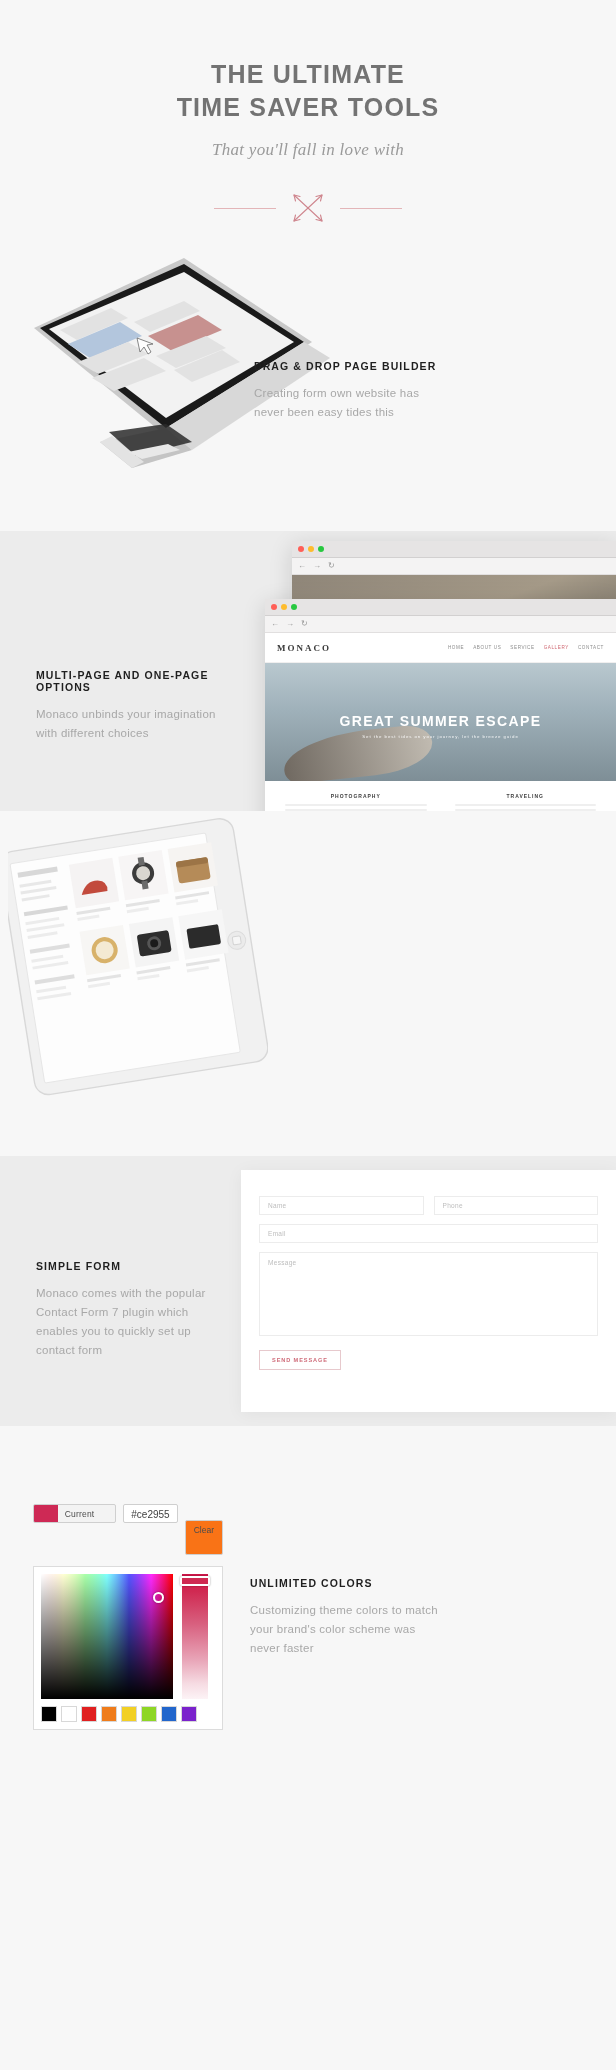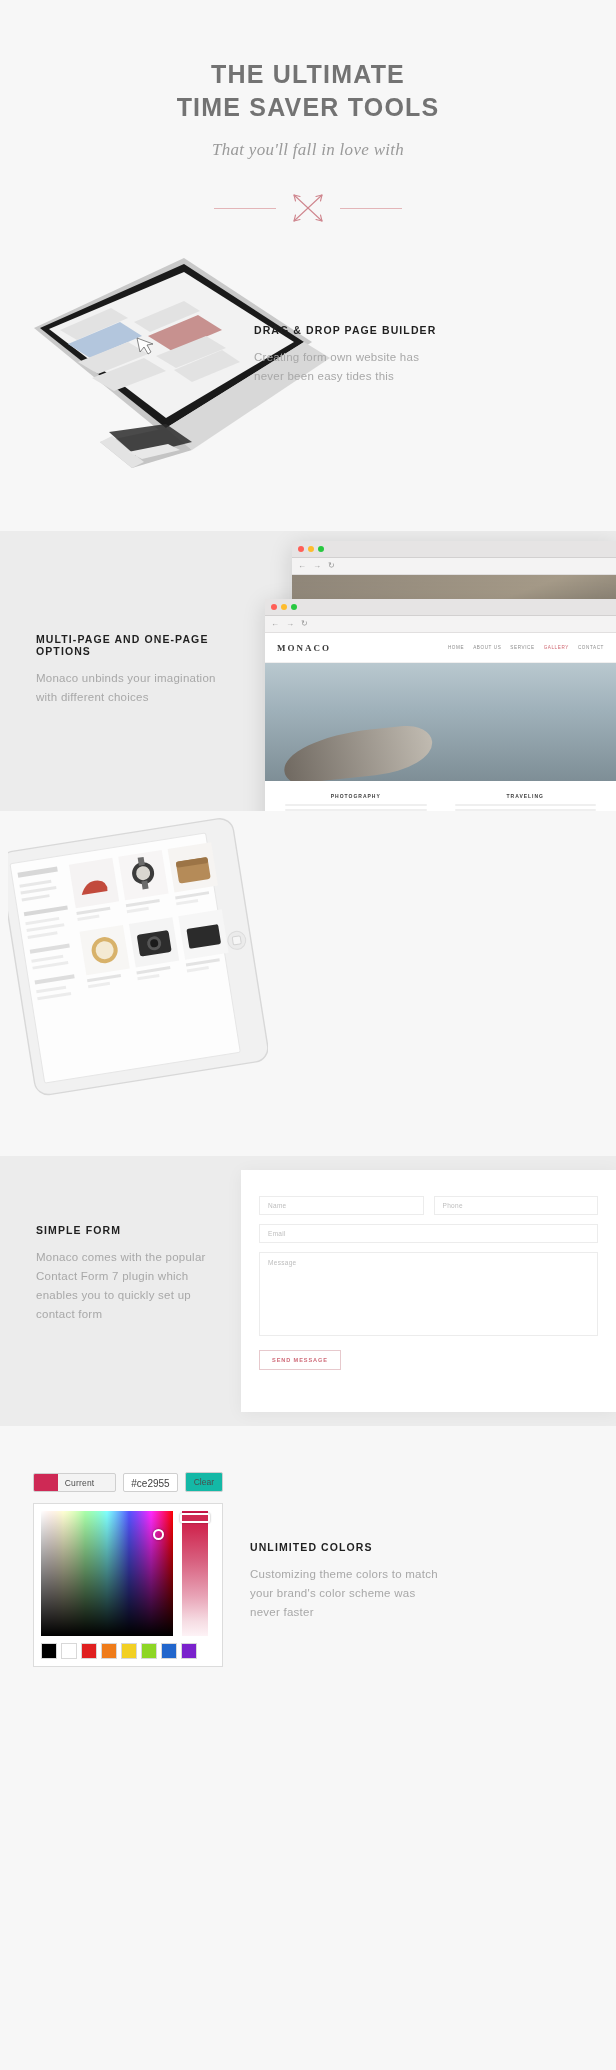--- a/index.html
+++ b/index.html
@@ -25,21 +25,21 @@
   .divider { margin-top: 28px; display: flex; align-items: center; justify-content: center; gap: 10px; }
   .divider .ln { width: 62px; height: 1px; background: #e3b5b8; }
   .divider .orn { width: 44px; height: 40px; }
 
   
   .sec1 { position: relative; height: 275px; margin-top: 18px; }
   .laptop-wrap { position: absolute; left: 16px; top: 0; width: 320px; height: 230px; }
   .feat { position: absolute; }
   .feat h3 {
     font-size: 10.5px; font-weight: 700; letter-spacing: 1.1px; color: #1f1f1f;
-    text-transform: uppercase; margin-bottom: 12px;
+    text-transform: uppercase; margin-bottom: 12px; margin-top: 36px;
   }
   .feat p { font-size: 11.5px; line-height: 1.65; color: #a8a8a8; letter-spacing: .25px; }
   .f1 { left: 254px; top: 78px; width: 190px; }
 
   
   .sec2 { position: relative; height: 280px; background: #ececec; margin-top: 10px; overflow: hidden; }
   .f2 { left: 36px; top: 102px; width: 230px; }
 
   .browser { position: absolute; background: #fff; box-shadow: 0 5px 22px rgba(0,0,0,.14); }
   .bbar { height: 17px; background: #e6e4e4; border-bottom: 1px solid #d2d0d0;
@@ -101,22 +101,22 @@
   .sec5 { position: relative; height: 300px; background: #f7f7f7; }
   .f5 { left: 250px; top: 115px; width: 200px; }
   .cp { position: absolute; left: 33px; top: 46px; width: 190px; }
   .cp-toolbar { display: flex; align-items: center; gap: 7px; margin-bottom: 11px; }
   .sw-btn { display: flex; border: 1px solid #cfcfcf; border-radius: 2px; overflow: hidden;
             background: #f3f3f3; height: 19px; }
   .sw-chip { width: 29px; }
   .sw-lbl { padding: 0 7px; font-size: 8.5px; color: #4c4c4c; line-height: 19px; letter-spacing: .2px; }
   .hexbox { border: 1px solid #cfcfcf; border-radius: 2px; background: #fff; height: 19px;
             padding: 0 7px; font-size: 10px; color: #3f3f3f; line-height: 19px; }
-  .clearbtn { border: 1px solid #cfcfcf; border-radius: 2px; background: #14b8a6; height: 20px;
-              padding: 0 8px; font-size: 8.5px; color: #4c4c4c; line-height: 19px; }
+  .clearbtn { border: 1px solid #cfcfcf; border-radius: 2px; background: #f97316; height: 35px;
+              padding: 0 8px; font-size: 8.5px; color: #4c4c4c; line-height: 19px; margin-top: 48px; }
   .cp-body { background: #fff; border: 1px solid #dcdcdc; padding: 7px; width: 190px; }
   .cp-main { display: flex; gap: 9px; }
   .sat-box { position: relative; width: 132px; height: 125px;
       background:
         linear-gradient(to top, #000, rgba(0,0,0,0)),
         linear-gradient(to right, #fff, rgba(255,255,255,0)),
         linear-gradient(to right,#f00,#ff0,#0f0,#0ff,#00f,#f0f,#f00); }
   .sat-cursor { position: absolute; right: 9px; top: 18px; width: 11px; height: 11px;
       border: 2px solid #fff; border-radius: 50%; box-shadow: 0 0 2px rgba(0,0,0,.5); }
   .hue-box { position: relative; width: 26px; height: 125px;
@@ -231,20 +231,24 @@
         <span class="site-links">
           <span>HOME</span>
           <span>ABOUT US</span>
           <span>SERVICE</span>
           <span class="acc">GALLERY</span>
           <span>CONTACT</span>
         </span>
       </div>
       <div class="hero-img">
         <div class="boat"></div>
+        <div class="cap">
+          <div class="big">GREAT SUMMER ESCAPE</div>
+          <div class="small">Set the best tides on your journey, let the breeze guide</div>
+        </div>
       </div>
       <div class="twocol">
         <div class="col">
           <h5>PHOTOGRAPHY</h5>
           <div class="ln"></div>
           <div class="ln"></div>
 
         </div>
         <div class="col">
           <h5>TRAVELING</h5>

